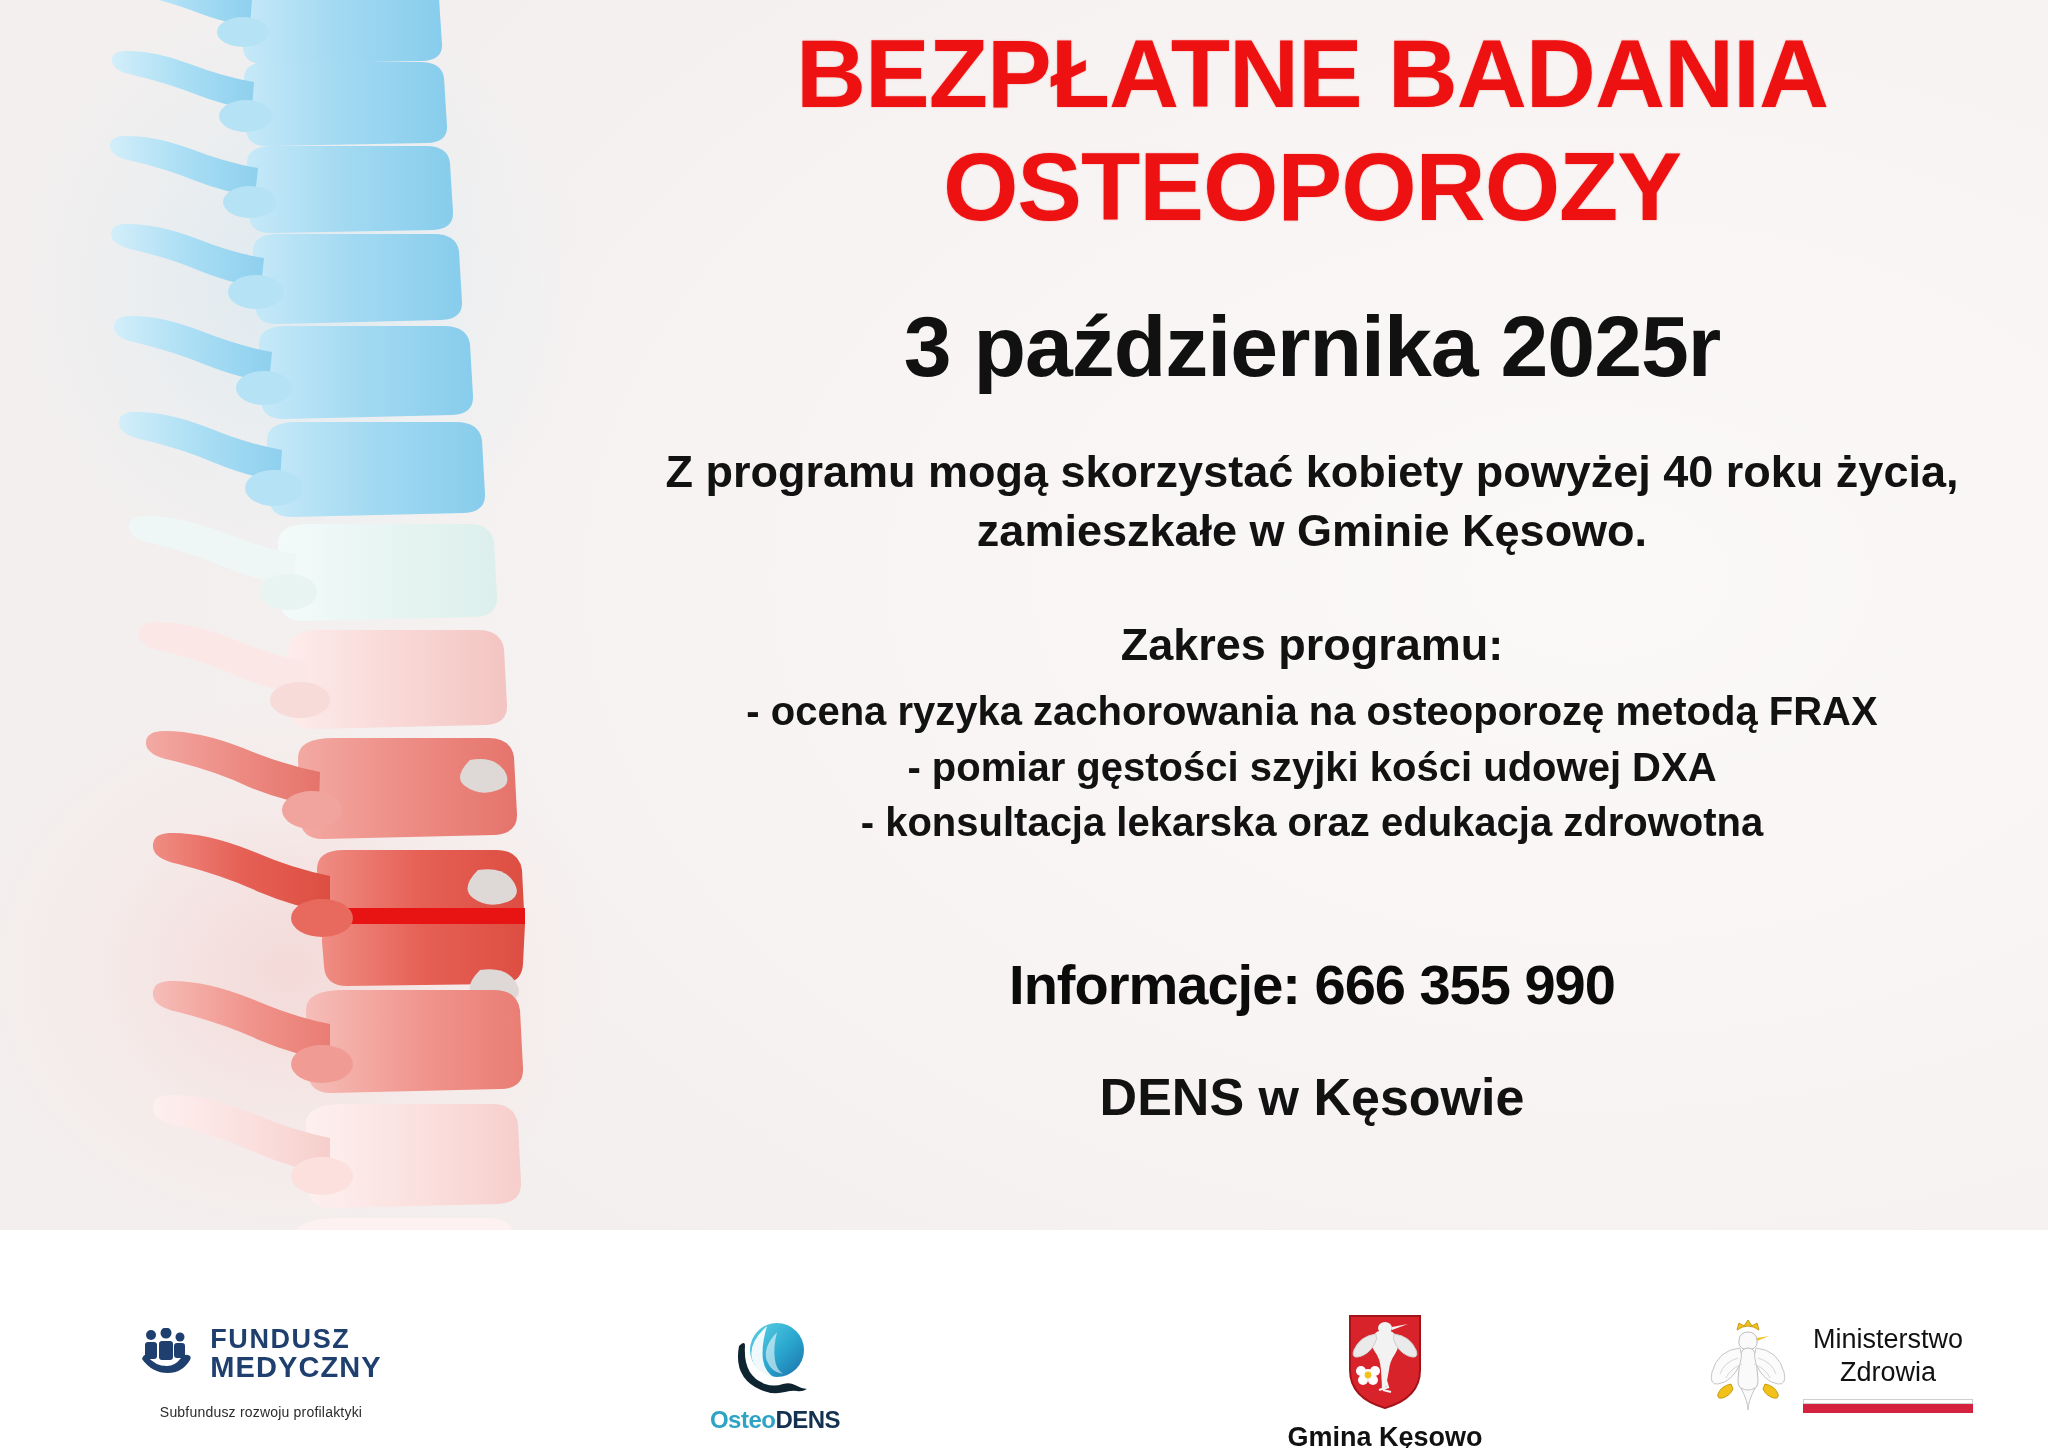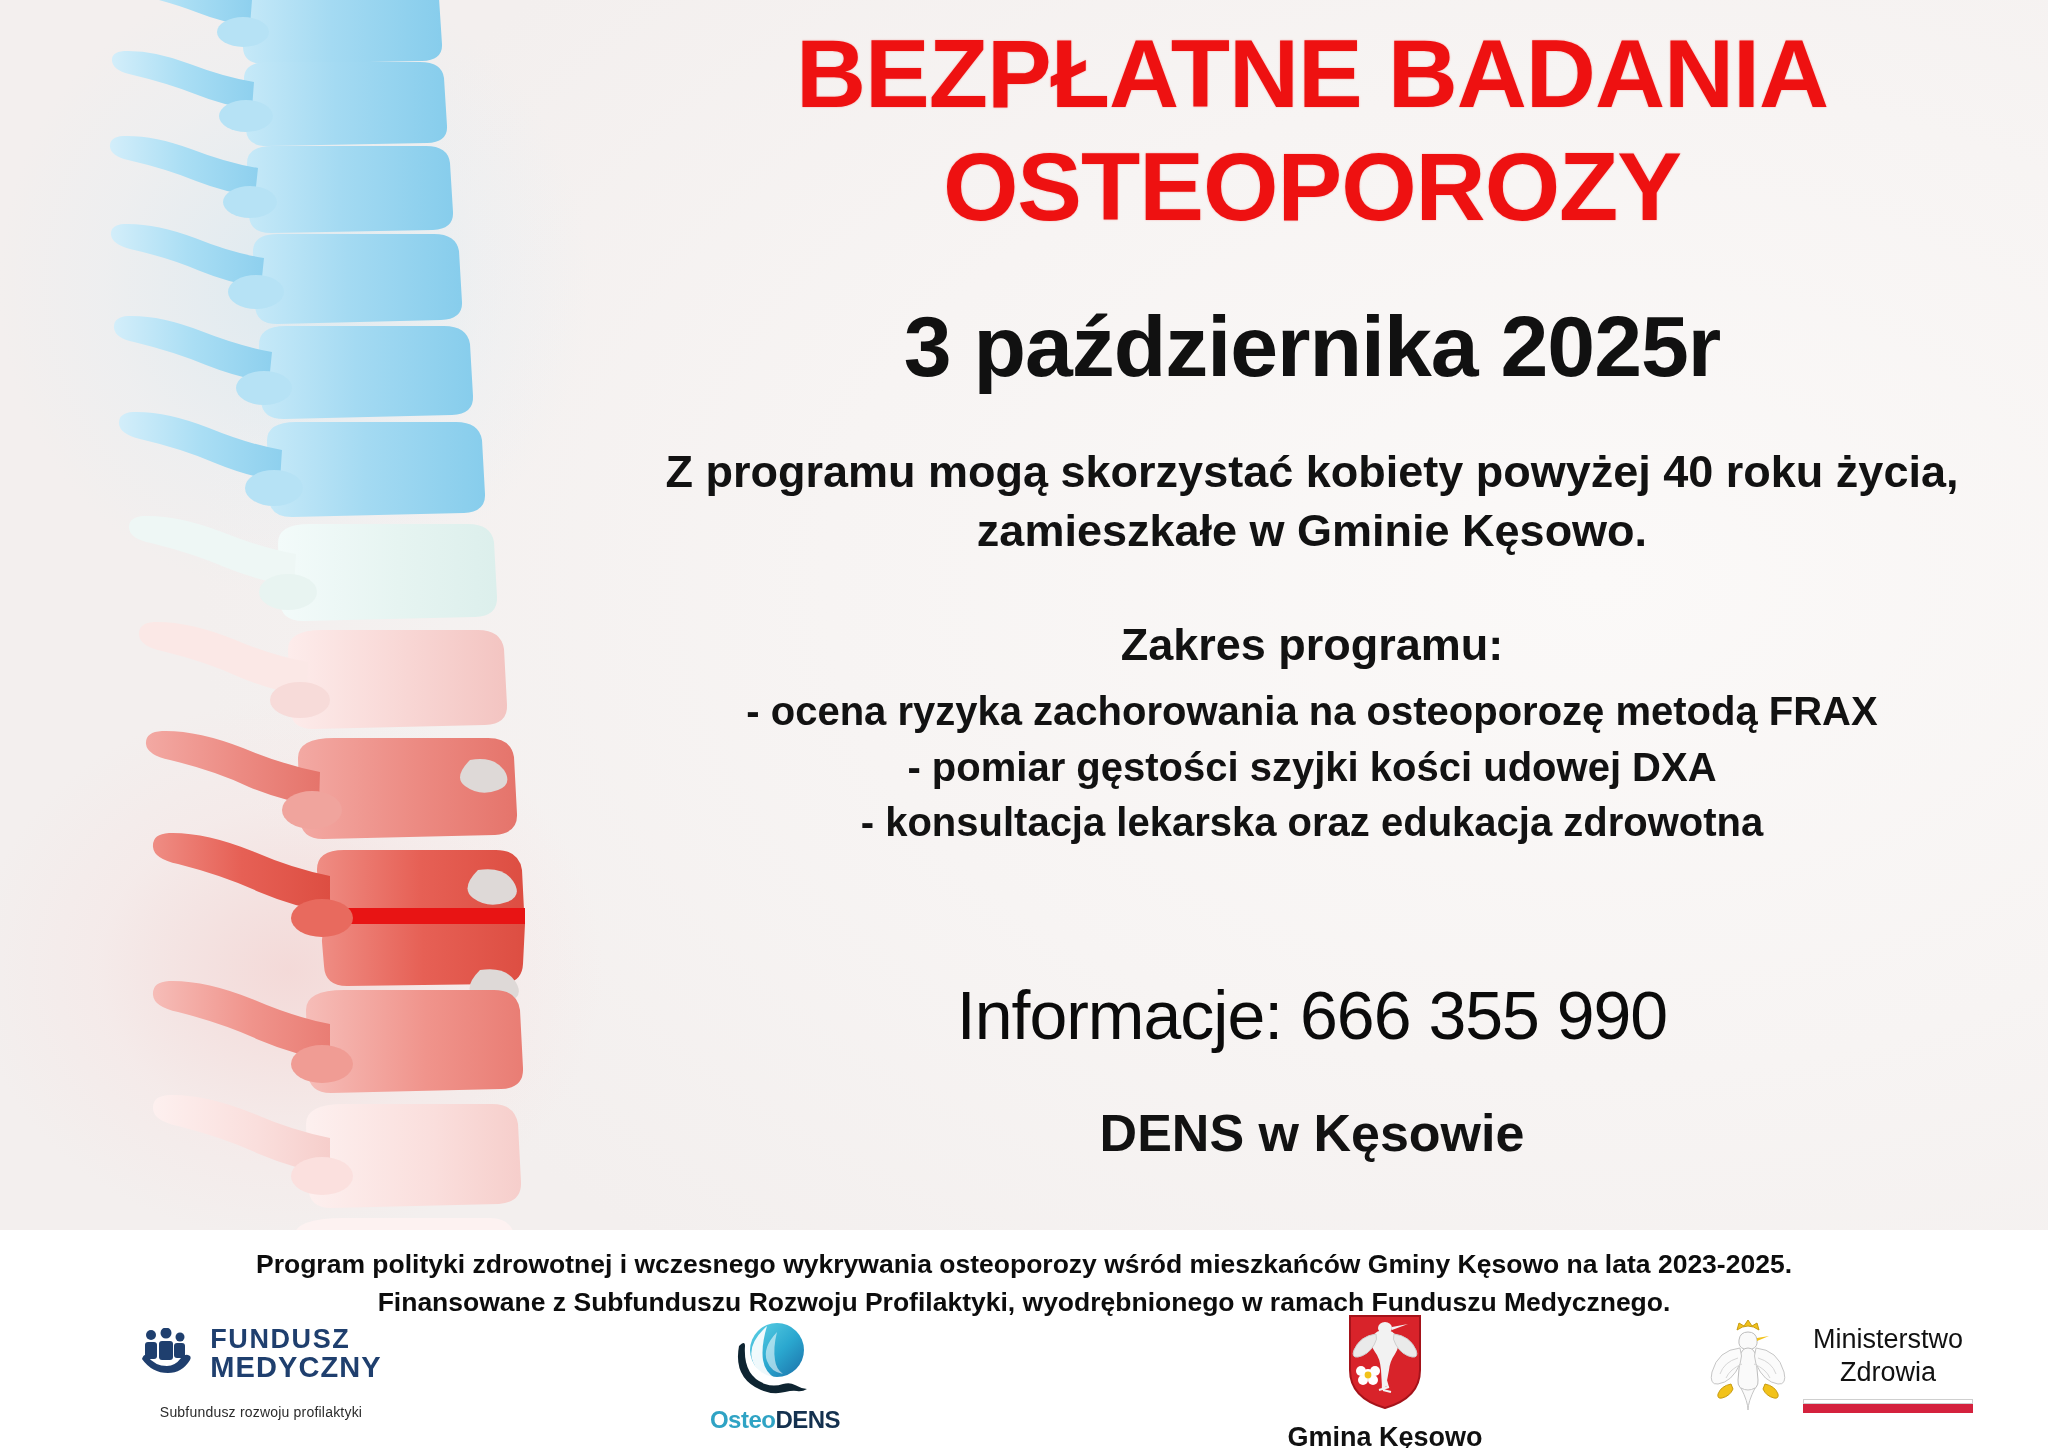--- a/index.html
+++ b/index.html
@@ -75,22 +75,22 @@
     line-height:1.2;
     text-align:center;
   }
   .scope-list{
     margin-top:12px;list-style:none;padding:0;
     color:#121212;font-weight:bold;font-size:40px;line-height:1.38;
     text-align:center;width:1400px;
   }
   .scope-list li{white-space:nowrap;}
   .phone{
-    margin-top:90px;
-    color:#0b0b0b;font-weight:normal;font-size:68px;line-height:1.05;
+    margin-top:66px;
+    color:#0b0b0b;font-weight:bold;font-size:56px;line-height:1.05;
     text-align:center;letter-spacing:-1px;
   }
   .provider{
     margin-top:54px;
     color:#121212;font-weight:bold;font-size:52px;line-height:1.1;
     text-align:center;
   }
 
   
   .footer{
@@ -274,24 +274,20 @@
       <li>-  konsultacja lekarska oraz edukacja zdrowotna</li>
     </ul>
 
     <div class="phone">Informacje: 666 355 990</div>
 
     <div class="provider">DENS w Kęsowie</div>
   </div>
 
   <div class="footer">
 
-    <div class="footer-text">
-      <span>Program polityki zdrowotnej i wczesnego wykrywania osteoporozy wśród mieszkańców Gminy Kęsowo na lata 2023-2025.</span>
-      <span>Finansowane z Subfunduszu Rozwoju Profilaktyki, wyodrębnionego w ramach Funduszu Medycznego.</span>
-    </div>
 
     <div class="logos">
 
       <div class="logo fm">
         <div class="fm-row">
           <span>
             <svg width="52" height="48" viewBox="0 0 52 48" aria-hidden="true">
               <circle cx="11" cy="7" r="5" fill="#1f3f6e"></circle>
               <rect x="5" y="14" width="12" height="17" rx="3" fill="#1f3f6e"></rect>
               <circle cx="26" cy="5" r="5.5" fill="#1f3f6e"></circle>

